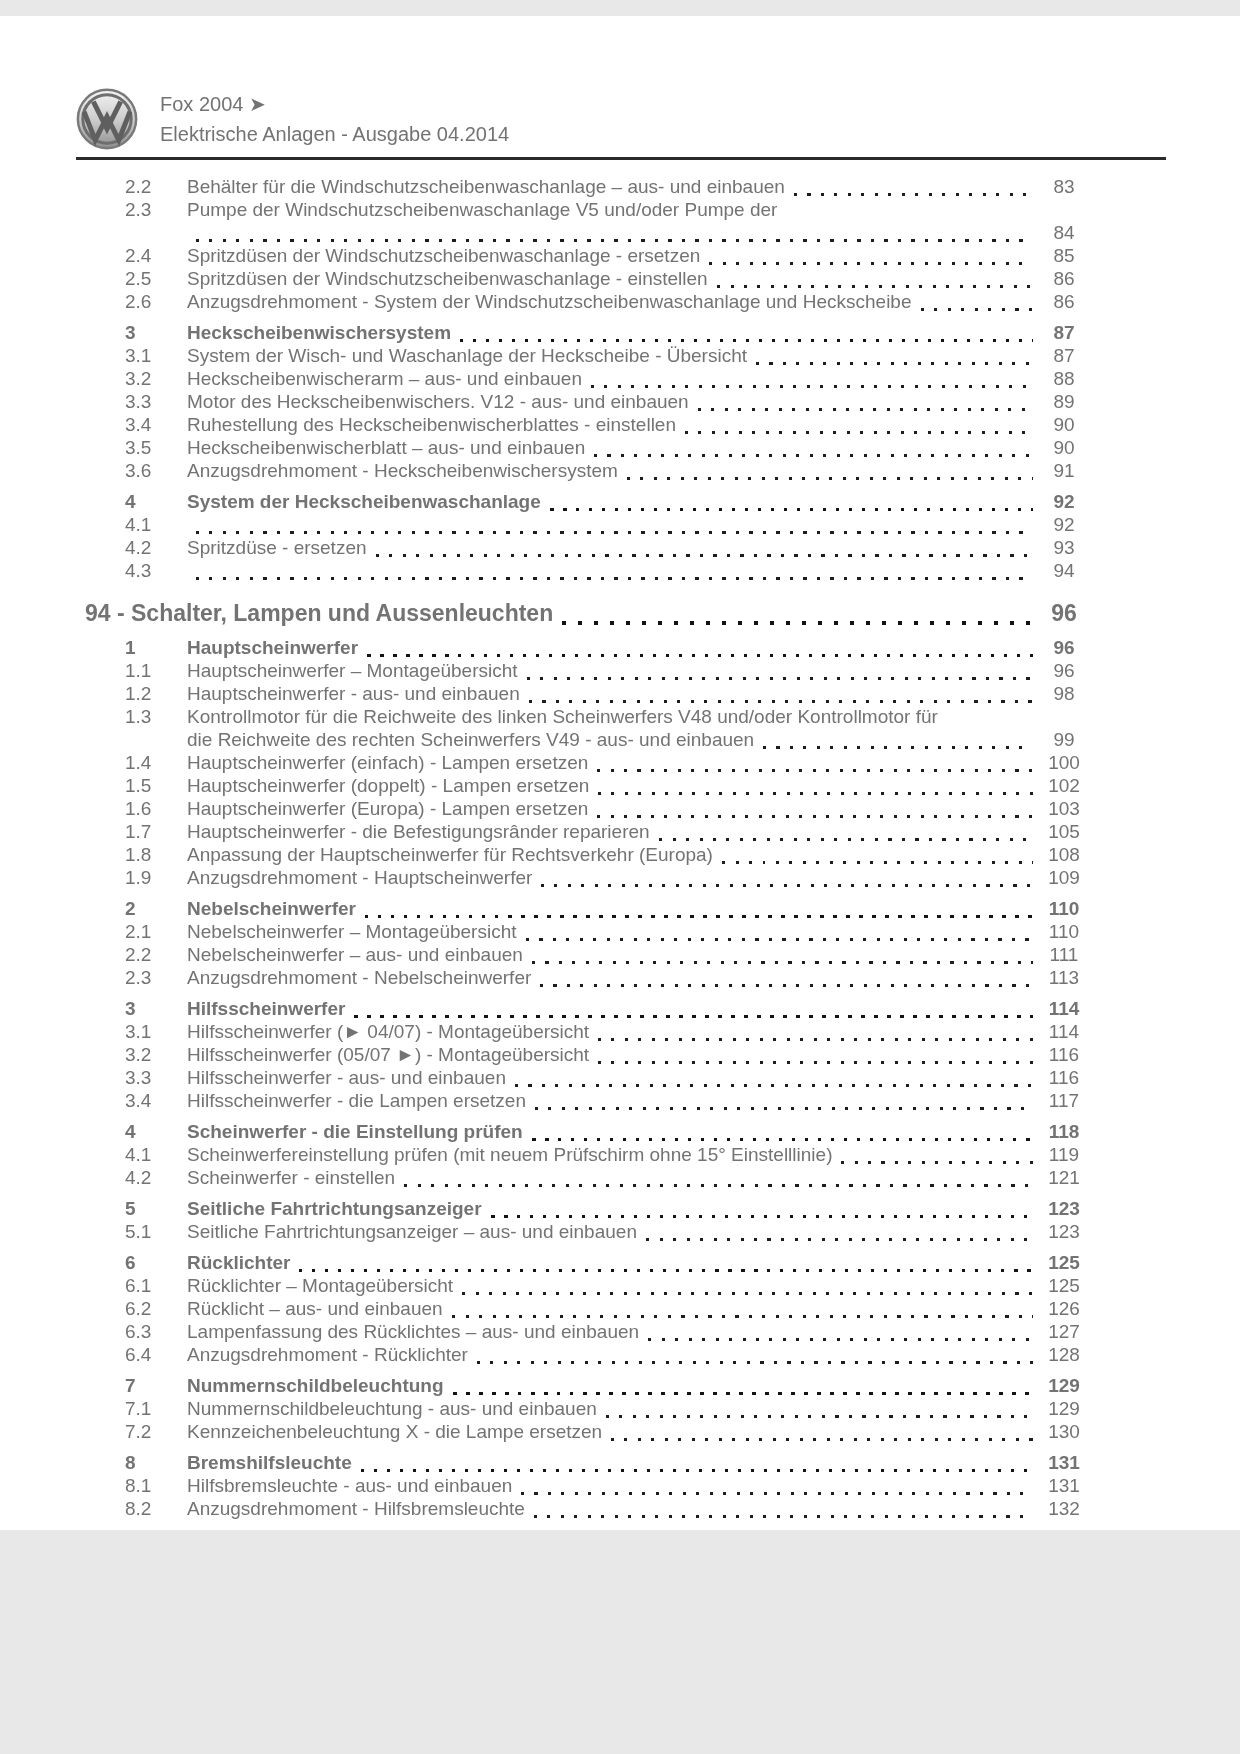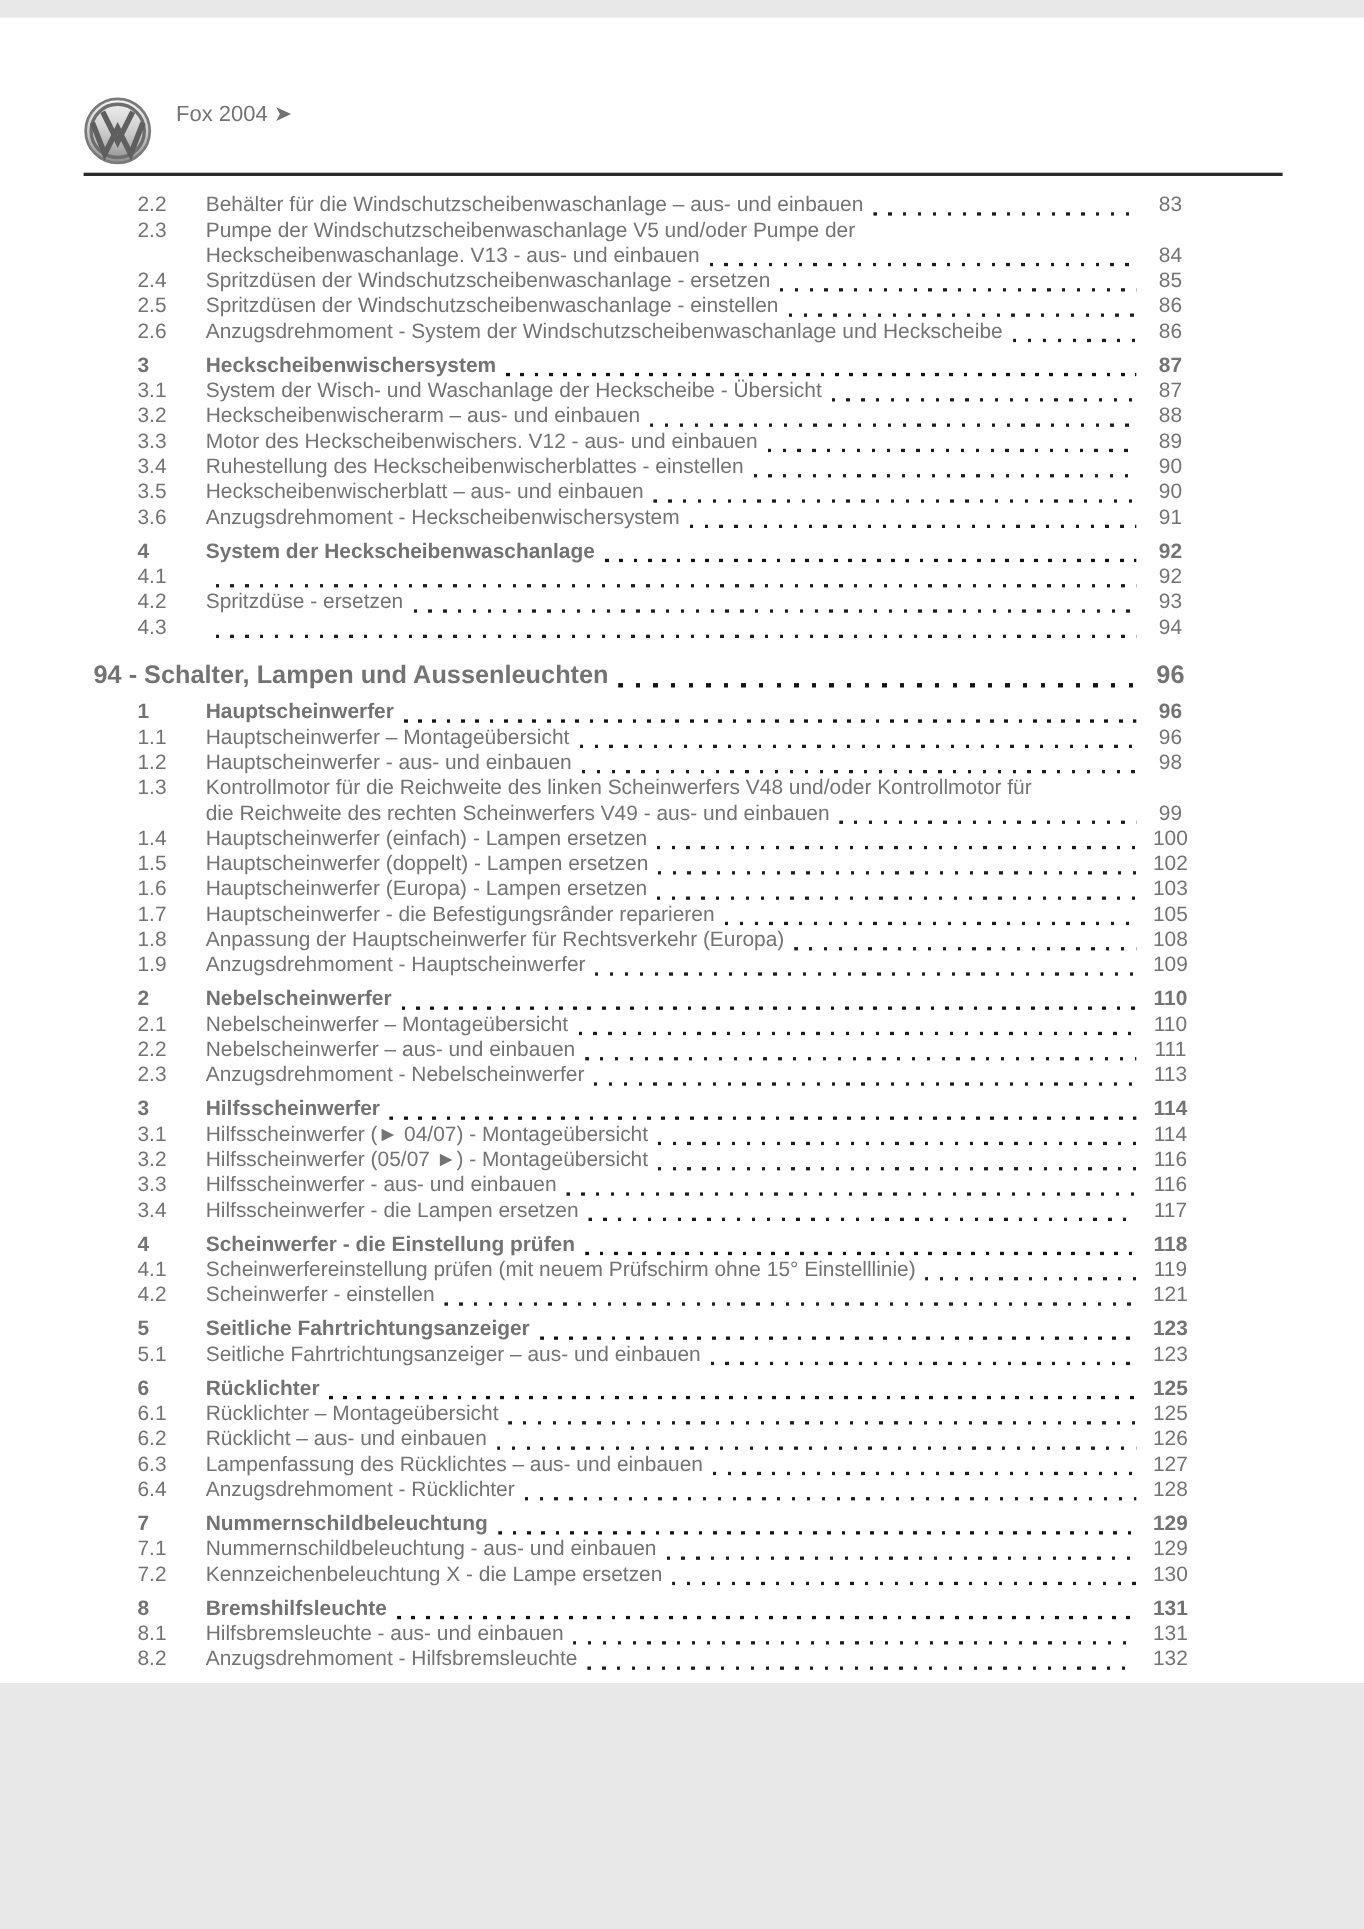--- a/index.html
+++ b/index.html
@@ -50,41 +50,41 @@
           </linearGradient>
         </defs>
         <circle cx="50" cy="50" r="47" fill="url(#lg)" stroke="#7a7a7a" stroke-width="4"></circle>
         <circle cx="50" cy="50" r="39" fill="none" stroke="#6e6e6e" stroke-width="5"></circle>
         <path d="M28 22 L50 66 L72 22" fill="none" stroke="#5f5f5f" stroke-width="8"></path>
         <path d="M13 38 L31 84 L50 46 L69 84 L87 38" fill="none" stroke="#5f5f5f" stroke-width="8"></path>
       </svg>
     </div>
     <div class="htext">
       <div>Fox 2004 ➤</div>
+      <div>Elektrische Anlagen - Ausgabe 04.2014</div>
     </div>
   </div>
   <div class="hrule"></div>
 
   <div class="toc">
       <div class="row">
         <span class="num">2.2</span>
         <div class="body">
           <div class="lineflex">
             <span class="t t2">Behälter für die Windschutzscheibenwaschanlage – aus- und einbauen</span>
             <span class="leader"></span>
             <span class="page-num">83</span>
           </div>
         </div>
       </div>
       <div class="row">
         <span class="num">2.3</span>
         <div class="body">
           <div class="t line1">Pumpe der Windschutzscheibenwaschanlage V5 und/oder Pumpe der</div>
           <div class="lineflex">
-            <span class="t t2">Heckscheibenwaschanlage. V13 - aus- und einbauen</span>
             <span class="leader"></span>
             <span class="page-num">84</span>
           </div>
         </div>
       </div>
       <div class="row">
         <span class="num">2.4</span>
         <div class="body">
           <div class="lineflex">
             <span class="t t2">Spritzdüsen der Windschutzscheibenwaschanlage - ersetzen</span>

